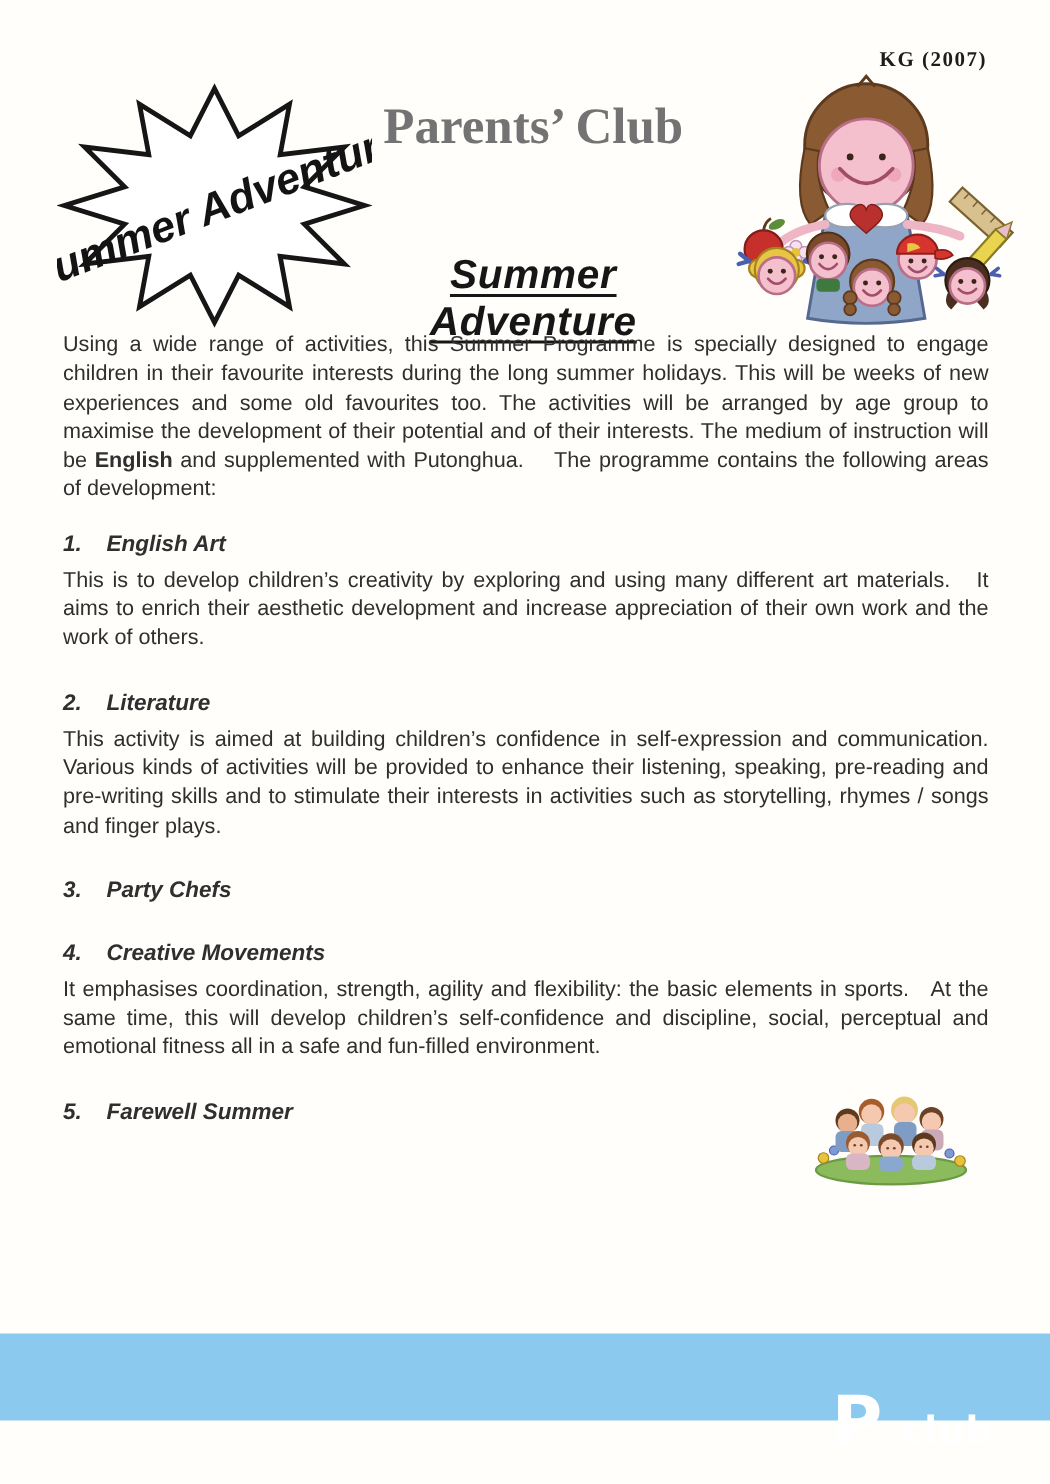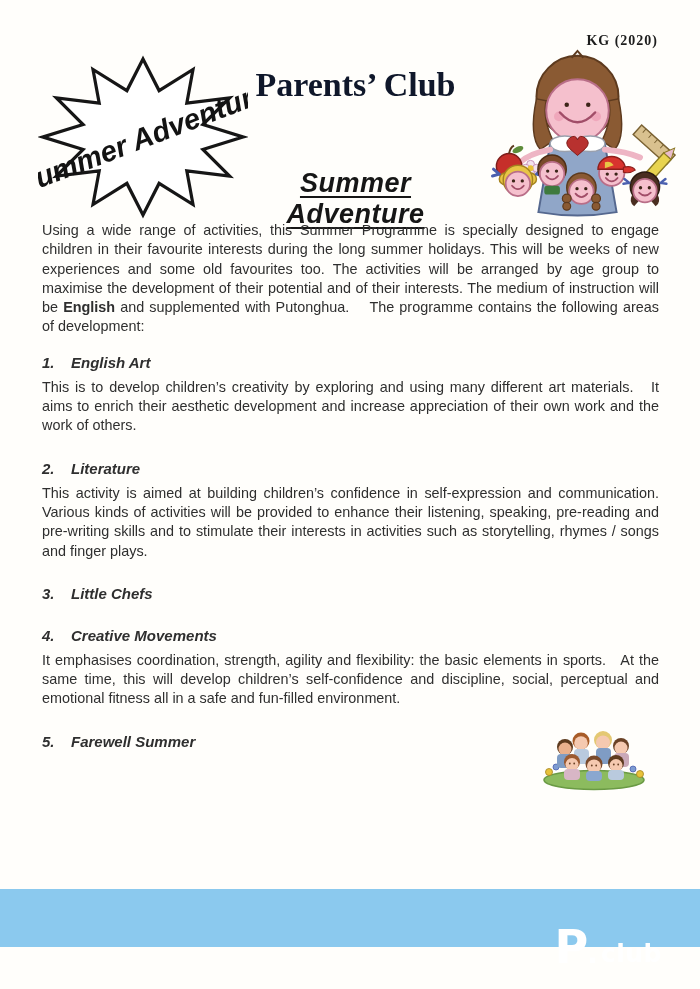--- a/index.html
+++ b/index.html
@@ -13,21 +13,21 @@
   
   .kg-label {
     position:absolute; top:33px; right:42px;
     font-family:"Liberation Serif", serif; font-weight:bold;
     font-size:14px; letter-spacing:1px; color:#1d1d1d;
   }
   .burst-wrap { position:absolute; left:38px; top:55px; width:210px; height:165px; }
   .club-title {
     position:absolute; left:228px; top:66px; width:255px;
     text-align:center; font-family:"Liberation Serif", serif;
-    font-weight:bold; font-size:34px; color:#0f172a;
+    font-weight:bold; font-size:34px; color:#737373;
   }
   .teacher-wrap { position:absolute; left:470px; top:48px; width:215px; height:170px; }
   .sub-heading {
     position:absolute; left:228px; top:168px; width:255px; text-align:center;
     font-weight:bold; font-style:italic; font-size:27px; color:#161616;
     text-decoration:underline; text-decoration-thickness:2px; text-underline-offset:4px;
     letter-spacing:0.5px;
   }
   
   .content {
@@ -52,21 +52,21 @@
   }
   .logo-p   { font-size:46px; line-height:44px; letter-spacing:-1px; }
   .logo-dot { font-size:28px; line-height:30px; }
   .logo-club{ font-size:25px; line-height:31px; margin-left:3px; letter-spacing:0.5px;margin-top:45px; }
 </style>
 </head>
 <body>
 
 <div class="page">
 
-  <div class="kg-label">KG  (2020)</div>
+  <div class="kg-label">KG  (2007)</div>
 
   <div class="burst-wrap">
     <svg width="210" height="165" viewBox="0 0 210 165">
       <polygon fill="#ffffff" stroke="#161616" stroke-width="3.2" stroke-linejoin="miter" points="205,82 164.9,94.4 191.6,121 148.8,115.9 155,149.5 121.1,128.4 105,160 88.9,128.4 55,149.5 61.2,115.9 18.4,121 45.1,94.4 5,82 45.1,69.6 18.4,43 61.2,48.1 55,14.5 88.9,35.6 105,4 121.1,35.6 155,14.5 148.8,48.1 191.6,43 164.9,69.6"></polygon>
       <text x="105" y="93" transform="rotate(-21 105 85)" text-anchor="middle" font-family="Liberation Sans, sans-serif" font-size="29" font-weight="bold" font-style="italic" fill="#131313">Summer Adventure</text>
     </svg>
   </div>
 
   <div class="club-title">Parents’ Club</div>
 
@@ -179,21 +179,21 @@
         <div class="item-head">
           <span class="item-num">2.</span>
           <span class="item-title">Literature</span>
         </div>
         <div class="item-body">This activity is aimed at building children’s confidence in self-expression and communication. Various kinds of activities will be provided to enhance their listening, speaking, pre-reading and pre-writing skills and to stimulate their interests in activities such as storytelling, rhymes / songs and finger plays.</div>
       </div>
 
       <div class="item">
         <div class="item-head">
           <span class="item-num">3.</span>
-          <span class="item-title">Little Chefs</span>
+          <span class="item-title">Party Chefs</span>
         </div>
       </div>
 
       <div class="item">
         <div class="item-head">
           <span class="item-num">4.</span>
           <span class="item-title">Creative Movements</span>
         </div>
         <div class="item-body">It emphasises coordination, strength, agility and flexibility: the basic elements in sports.&nbsp;&nbsp; At the same time, this will develop children’s self-confidence and discipline, social, perceptual and emotional fitness all in a safe and fun-filled environment.</div>
       </div>

